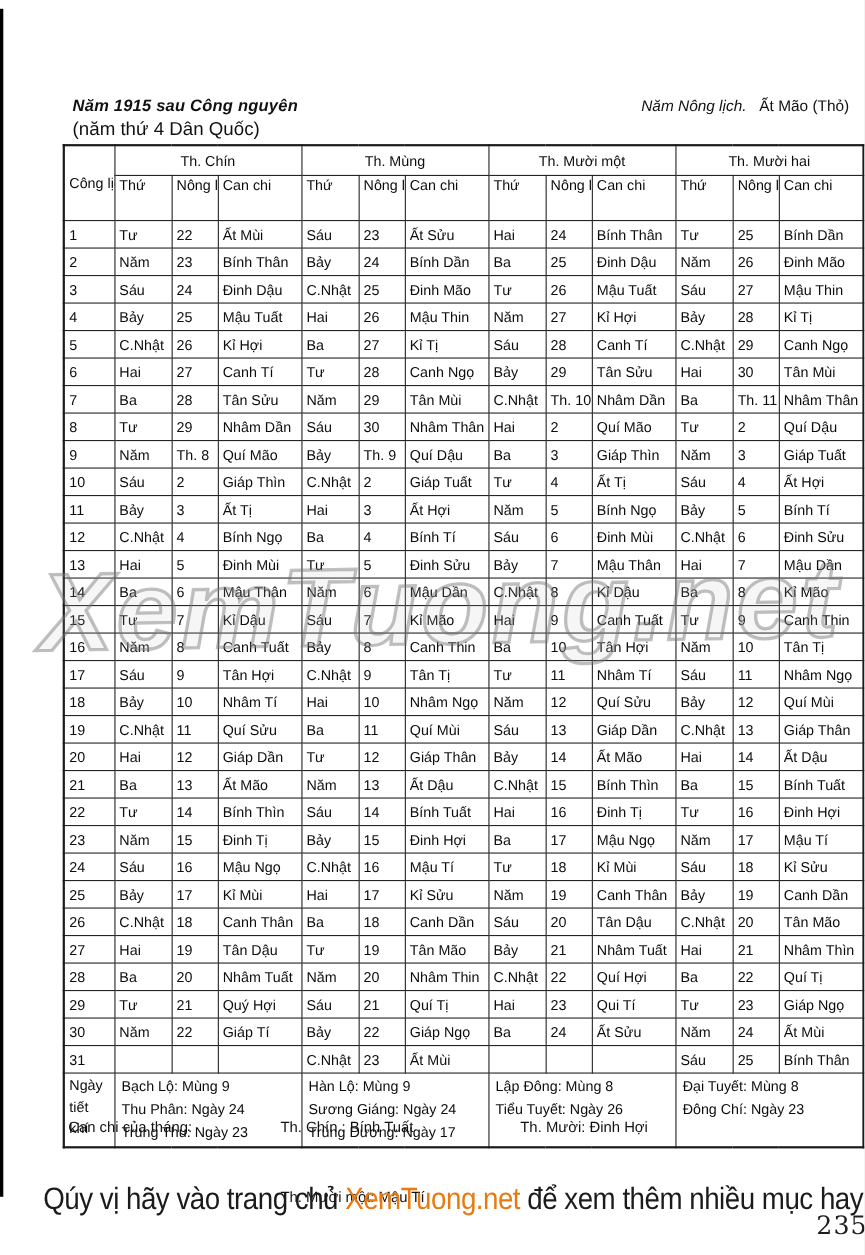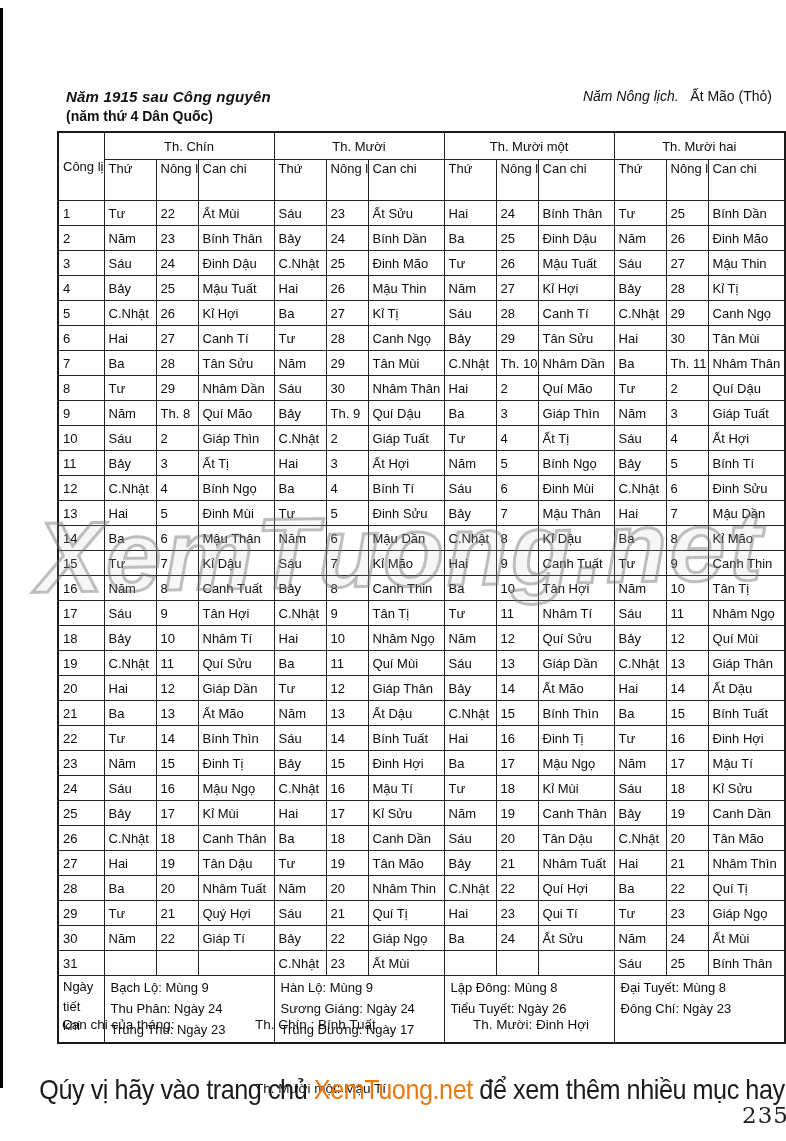--- a/index.html
+++ b/index.html
@@ -6,21 +6,21 @@
   .page{
     position:relative;width:786px;height:1141px;background:#ffffff;
     overflow:hidden;font-family:"Liberation Sans",sans-serif;color:#111;
     margin:0 auto;
   }
   .left-rule{position:absolute;left:0;top:8px;width:3px;height:1080px;background:#000;}
 
   
   .titles{position:absolute;top:88px;left:66px;right:8px;height:40px;}
   .title-left{font-size:15px;font-weight:bold;font-style:italic;letter-spacing:.2px;}
-  .subtitle-left{font-size:14px;margin-top:3px;font-weight:bold;}
+  .subtitle-left{font-size:17px;margin-top:3px;}
   .title-right{position:absolute;top:0;right:6px;font-size:14px;white-space:nowrap;}
   .title-right .lbl{font-weight:normal;font-style:italic;}
 
   
   table.cal{
     position:absolute;top:131px;left:57px;width:727px;
     border-collapse:collapse;table-layout:fixed;
     font-size:13px;color:#0d0d0d;
   }
   table.cal th,table.cal td{border:1px solid #242424;padding:1px 4px;overflow:hidden;white-space:nowrap;}
@@ -94,21 +94,21 @@
         <col style="width:42px">
         <col style="width:76px">
       <col style="width:52px">
         <col style="width:42px">
         <col style="width:77px">
     </colgroup>
     <thead>
       <tr>
         <th class="corner" rowspan="2">Công lịch</th>
         <th class="month" colspan="3">Th. Chín</th>
-        <th class="month" colspan="3">Th. Mười</th>
+        <th class="month" colspan="3">Th. Mùng</th>
         <th class="month" colspan="3">Th. Mười một</th>
         <th class="month" colspan="3">Th. Mười hai</th>
       </tr>
       <tr id="subhead-row">
           <th class="sub">Thứ</th>
           <th class="sub">Nông lịch</th>
           <th class="sub">Can chi</th>
           <th class="sub">Thứ</th>
           <th class="sub">Nông lịch</th>
           <th class="sub">Can chi</th>

